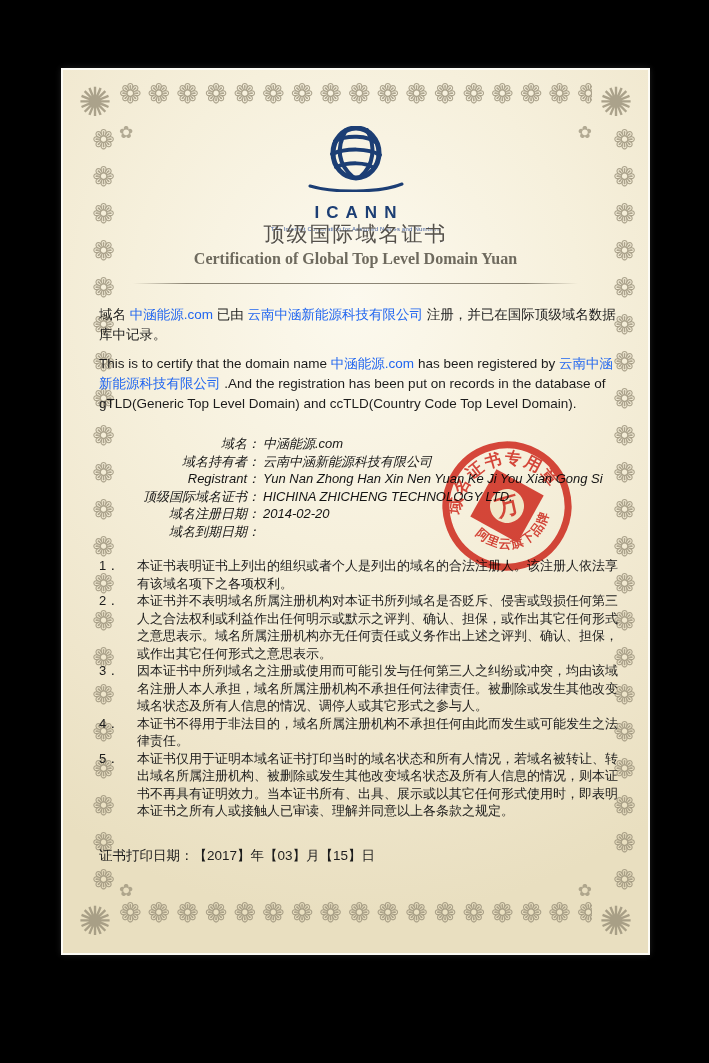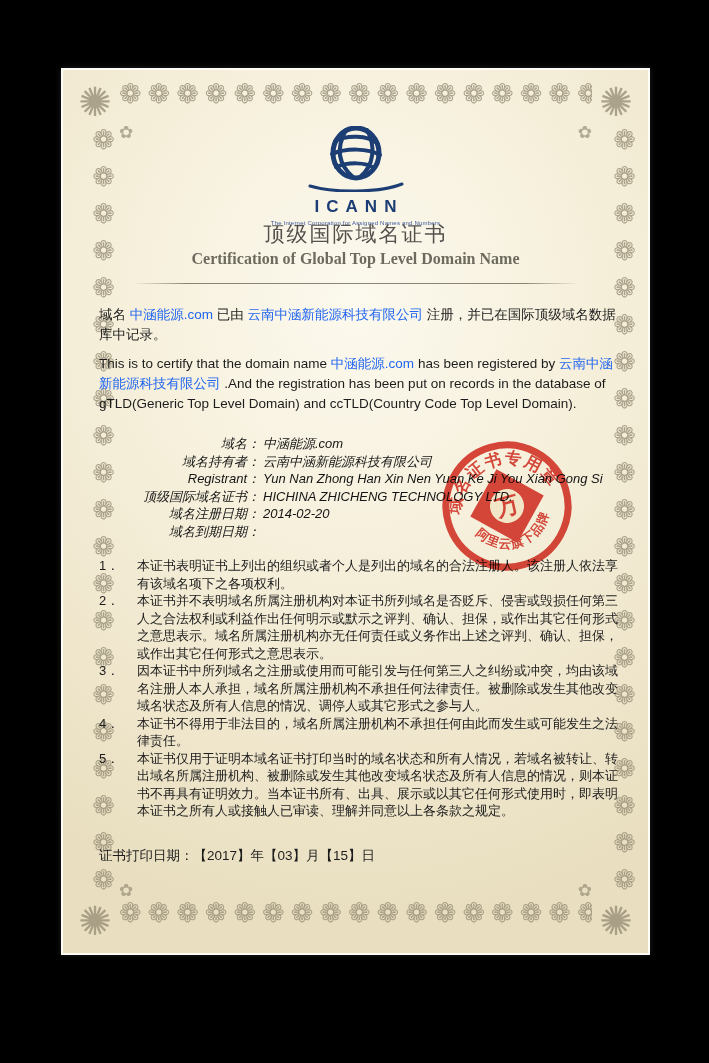--- a/index.html
+++ b/index.html
@@ -35,21 +35,21 @@
     display:flex; align-items:center; justify-content:center;
   }
   .c-tl { left:8px;  top:8px; }    .c-tr { right:8px; top:8px; }
   .c-bl { left:8px;  bottom:8px; } .c-br { right:8px; bottom:8px; }
   .orn-accent { position:absolute; font-size:17px; color:rgba(150,141,118,.7); }
   .a-tl { left:56px; top:52px; }  .a-tr { right:56px; top:52px; }
   .a-bl { left:56px; bottom:52px; } .a-br { right:56px; bottom:52px; }
 
   
   .logo-block { position:absolute; top:56px; left:0; right:0; text-align:center; }
-  .icann-word { margin-top:1px; font-size:17px; font-weight:bold; letter-spacing:7px;
+  .icann-word { margin-top:7px; font-size:17px; font-weight:bold; letter-spacing:7px;
                 color:#1c3e74; text-indent:7px; }
   .icann-tagline { margin-top:3px; font-size:6px; color:#3c5a9e; letter-spacing:.2px; }
 
   .title-zh { position:absolute; top:150px; left:0; right:0; text-align:center;
               font-size:21px; font-weight:normal; letter-spacing:2px; color:#55514a;
               text-shadow:0 1px 0 rgba(255,255,255,.55); }
   .title-en { position:absolute; top:180px; left:0; right:0; text-align:center;
               font-family:"Liberation Serif", serif; font-size:16px; font-weight:bold;
               color:#6e6a5e; }
   .divider  { position:absolute; top:213px; left:70px; right:70px; height:1px;
@@ -112,21 +112,21 @@
           <path d="M 34,28 C 48,22 70,22 82,29" stroke-width="4"></path>
           <path d="M 38,41 C 50,36 68,36 76,42" stroke-width="4"></path>
           <path d="M 12,60 C 35,67 82,67 104,58" stroke-width="3"></path>
         </g>
       </svg>
       <div class="icann-word">ICANN</div>
       <div class="icann-tagline">The Internet Corporation for Assigned Names and Numbers</div>
     </div>
 
     <div class="title-zh">顶级国际域名证书</div>
-    <div class="title-en">Certification of Global Top Level Domain Name</div>
+    <div class="title-en">Certification of Global Top Level Domain Yuan</div>
     <div class="divider"></div>
 
     <p class="para para-en"><span>This is to certify that the domain name </span><span class="blue">中涵能源.com</span><span> has been registered by </span><span class="blue">云南中涵新能源科技有限公司</span><span> .And the registration has been put on records in the database of gTLD(Generic Top Level Domain) and ccTLD(Country Code Top Level Domain).</span></p>
 
     <p class="para para-zh"><span>域名 </span><span class="blue">中涵能源.com</span><span> 已由 </span><span class="blue">云南中涵新能源科技有限公司</span><span> 注册，并已在国际顶级域名数据库中记录。</span></p>
 
     <div class="details">
 
         <div class="detail-row">
           <span class="detail-label">域名：</span>

